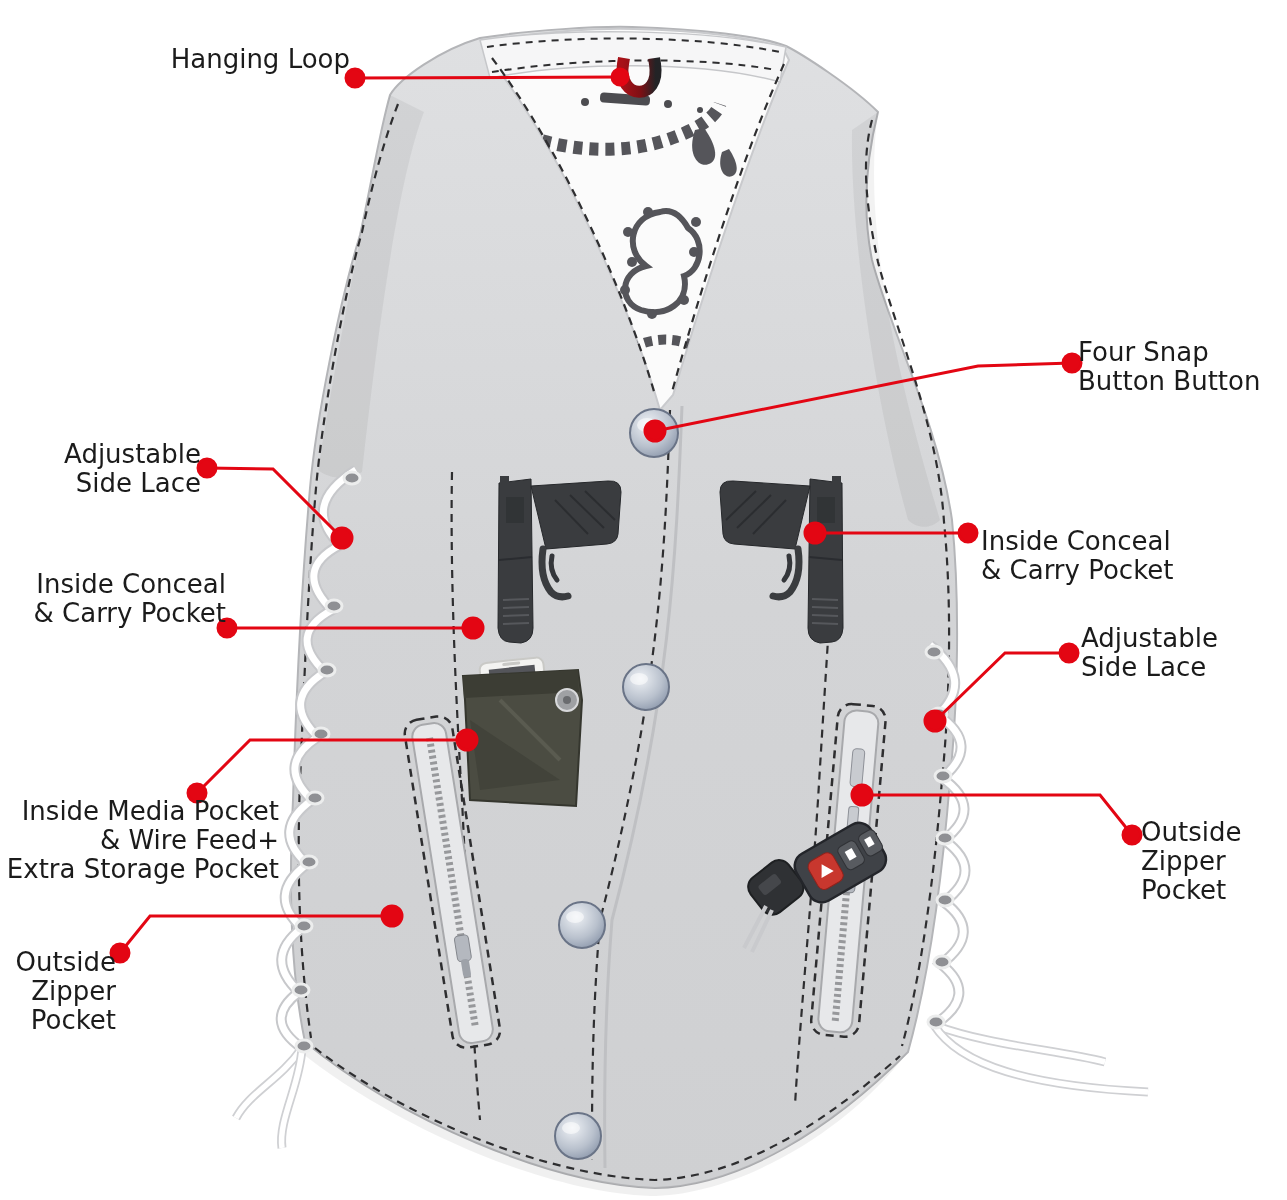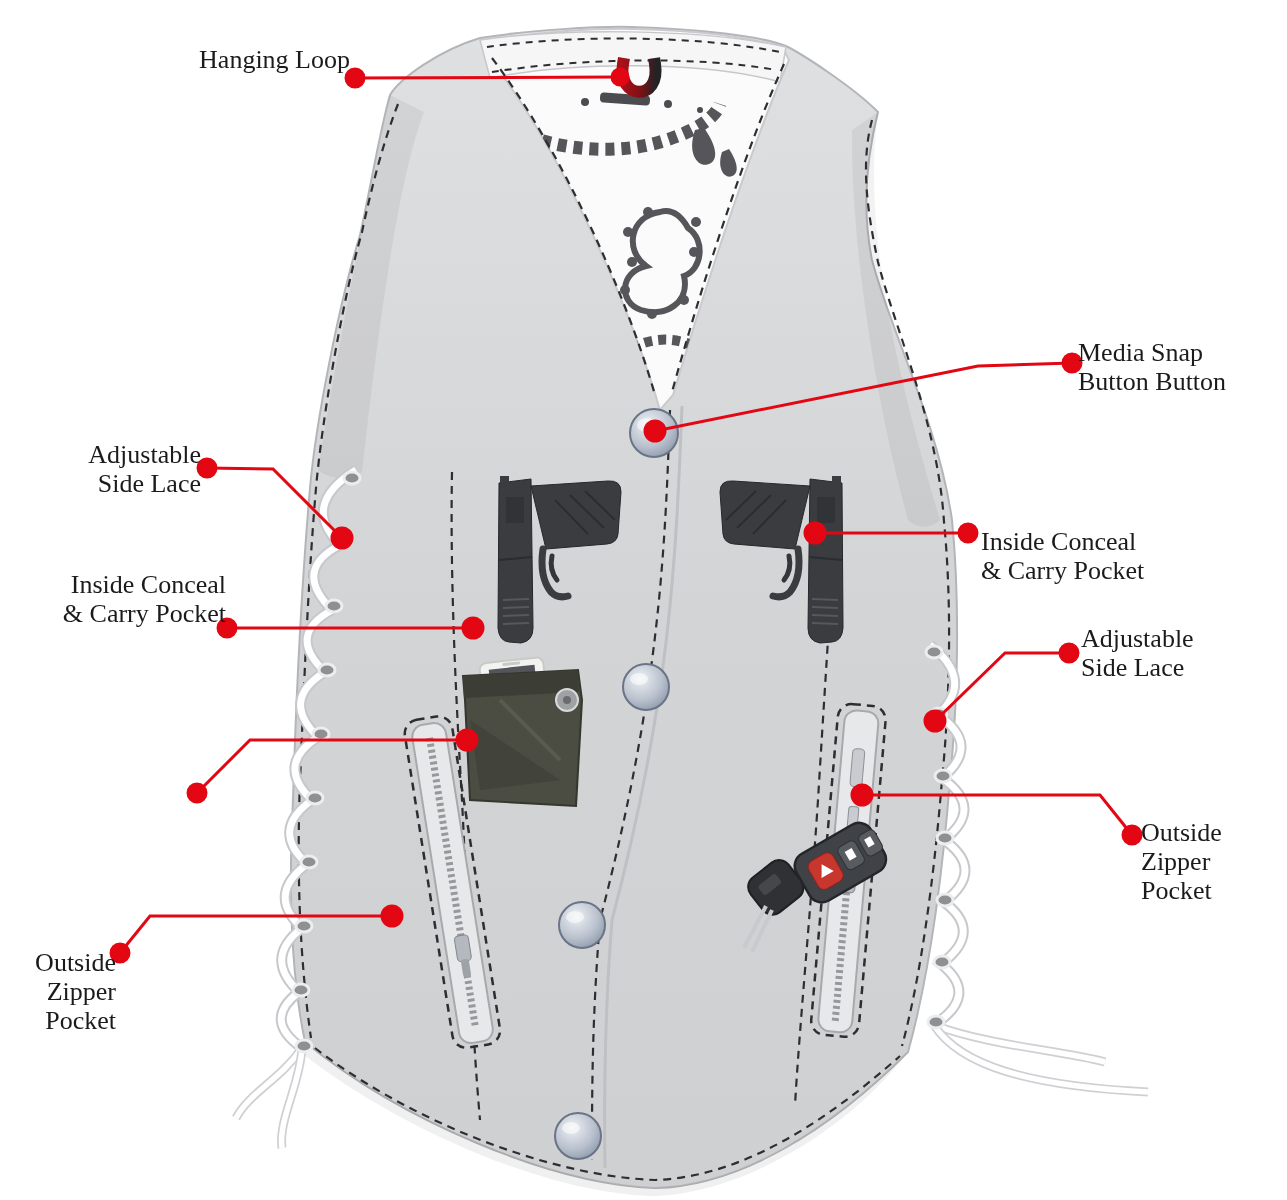--- a/index.html
+++ b/index.html
@@ -1,20 +1,20 @@
 <!DOCTYPE html>
 <html><head>
 <meta charset="utf-8">
 <style>
   html,body{margin:0;padding:0;background:#ffffff;}
   #stage{position:relative;width:1287px;height:1200px;background:#ffffff;overflow:hidden;
          font-family:"DejaVu Sans","Liberation Sans",sans-serif;}
   #vest-svg{position:absolute;left:0;top:0;}
   .label{position:absolute;font-size:26px;line-height:29px;color:#1b1b1b;white-space:nowrap;}
-  .label span{display:block;font-family:Liberation Serif, serif;}
+  .label span{display:block;}
   .al-r{text-align:right;}
   .al-l{text-align:left;}
 </style>
 </head>
 <body>
 
 <div id="stage">
 
 <svg id="vest-svg" width="1287" height="1200" viewBox="0 0 1287 1200">
   <defs>
@@ -307,21 +307,21 @@
           <circle cx="1132" cy="835" r="9"></circle>
     </g>
   </g>
 </svg>
 
 <div class="label al-r" style="right:937px;top:45px;">
   <span>Hanging Loop</span>
 </div>
 
 <div class="label al-l" style="left:1078px;top:338px;">
-  <span>Media Snap</span>
+  <span>Four Snap</span>
   <span>Button Button</span>
 </div>
 
 <div class="label al-r" style="right:1086px;top:440px;">
   <span>Adjustable</span>
   <span>Side Lace</span>
 </div>
 
 <div class="label al-r" style="right:1061px;top:570px;">
   <span>Inside Conceal</span>
@@ -331,20 +331,25 @@
 <div class="label al-l" style="left:981px;top:527px;">
   <span>Inside Conceal</span>
   <span>&amp; Carry Pocket</span>
 </div>
 
 <div class="label al-l" style="left:1081px;top:624px;">
   <span>Adjustable</span>
   <span>Side Lace</span>
 </div>
 
+<div class="label al-r" style="right:1008px;top:797px;">
+  <span>Inside Media Pocket</span>
+  <span>&amp; Wire Feed+</span>
+  <span>Extra Storage Pocket</span>
+</div>
 
 <div class="label al-r" style="right:1171px;top:948px;">
   <span>Outside</span>
   <span>Zipper</span>
   <span>Pocket</span>
 </div>
 
 <div class="label al-l" style="left:1141px;top:818px;">
   <span>Outside</span>
   <span>Zipper</span>

